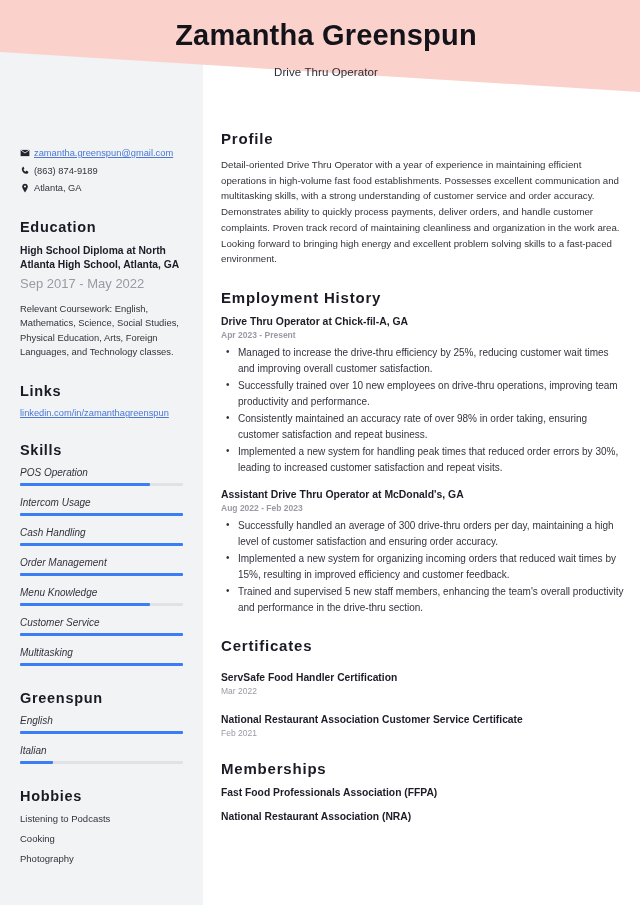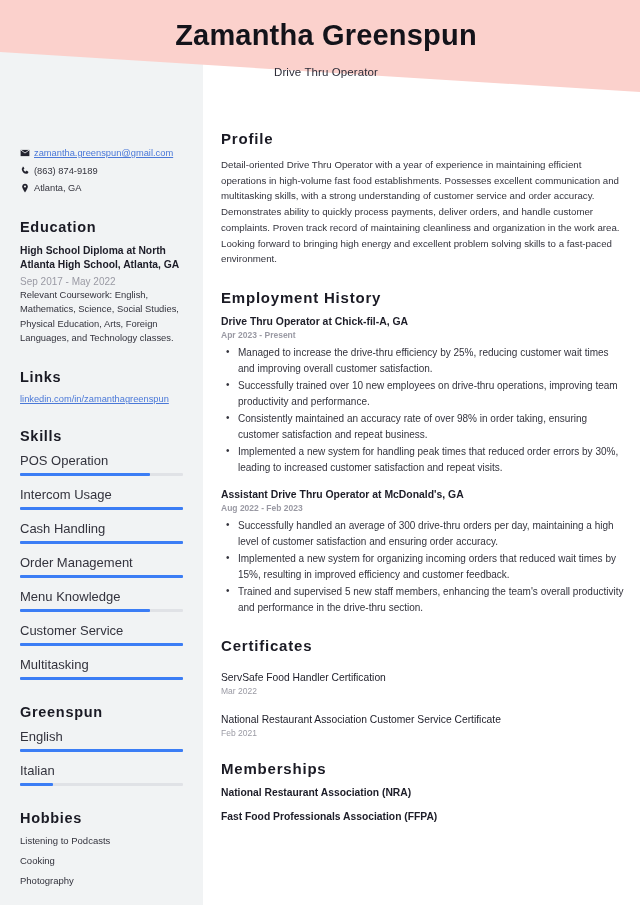--- a/index.html
+++ b/index.html
@@ -110,47 +110,48 @@
     margin-bottom: 9px;
   }
 
   .edu-title {
     font-size: 10.3px;
     font-weight: bold;
     color: #1d1d28;
     line-height: 1.42;
   }
   .edu-date {
-    font-size: 10px;
+    font-size: 13px;
     color: #9a9aa4;
     margin-top: 3px;
-    margin-bottom: 1px;
+    margin-bottom: 11px;
   }
   .edu-desc {
     font-size: 9.4px;
     color: #33333d;
     line-height: 1.52;
   }
 
   .link-line {
     font-size: 9.3px;
   }
   .link-line a {
     color: #4a78d8;
     text-decoration: underline;
     word-break: break-all;
   }
 
   .skill {
     margin-bottom: 11px;
   }
   .skill-label {
-    font-size: 13px;
+    font-size: 10px;
     color: #33333d;
     margin-bottom: 5px;
+    font-style: italic;
   }
   .bar-track {
     position: relative;
     width: 100%;
     height: 3px;
     background: #e0e2e6;
     border-radius: 1px;
   }
   .bar-fill {
     position: absolute;
@@ -217,21 +218,21 @@
     position: absolute;
     left: 5px;
     top: -1px;
     color: #33333d;
     font-size: 10px;
   }
 
   .cert { margin-bottom: 12px; }
   .cert-name {
     font-size: 10.3px;
-    font-weight: normal;
+    font-weight: bold;
     color: #1d1d28;
     margin-bottom: 3px;
     margin-top: 18px;
   }
   .cert-date {
     font-size: 8.5px;
     color: #9a9aa4;
   }
 
   .member {
@@ -408,19 +409,19 @@
         <div class="cert-date">Mar 2022</div>
       </div>
       <div class="cert">
         <div class="cert-name">National Restaurant Association Customer Service Certificate</div>
         <div class="cert-date">Feb 2021</div>
       </div>
     </div>
 
     <div class="section">
       <div class="main-h">Memberships</div>
+      <div class="member">Fast Food Professionals Association (FFPA)</div>
       <div class="member">National Restaurant Association (NRA)</div>
-      <div class="member">Fast Food Professionals Association (FFPA)</div>
     </div>
 
   </div>
 
 </div>
 
 </body></html>

